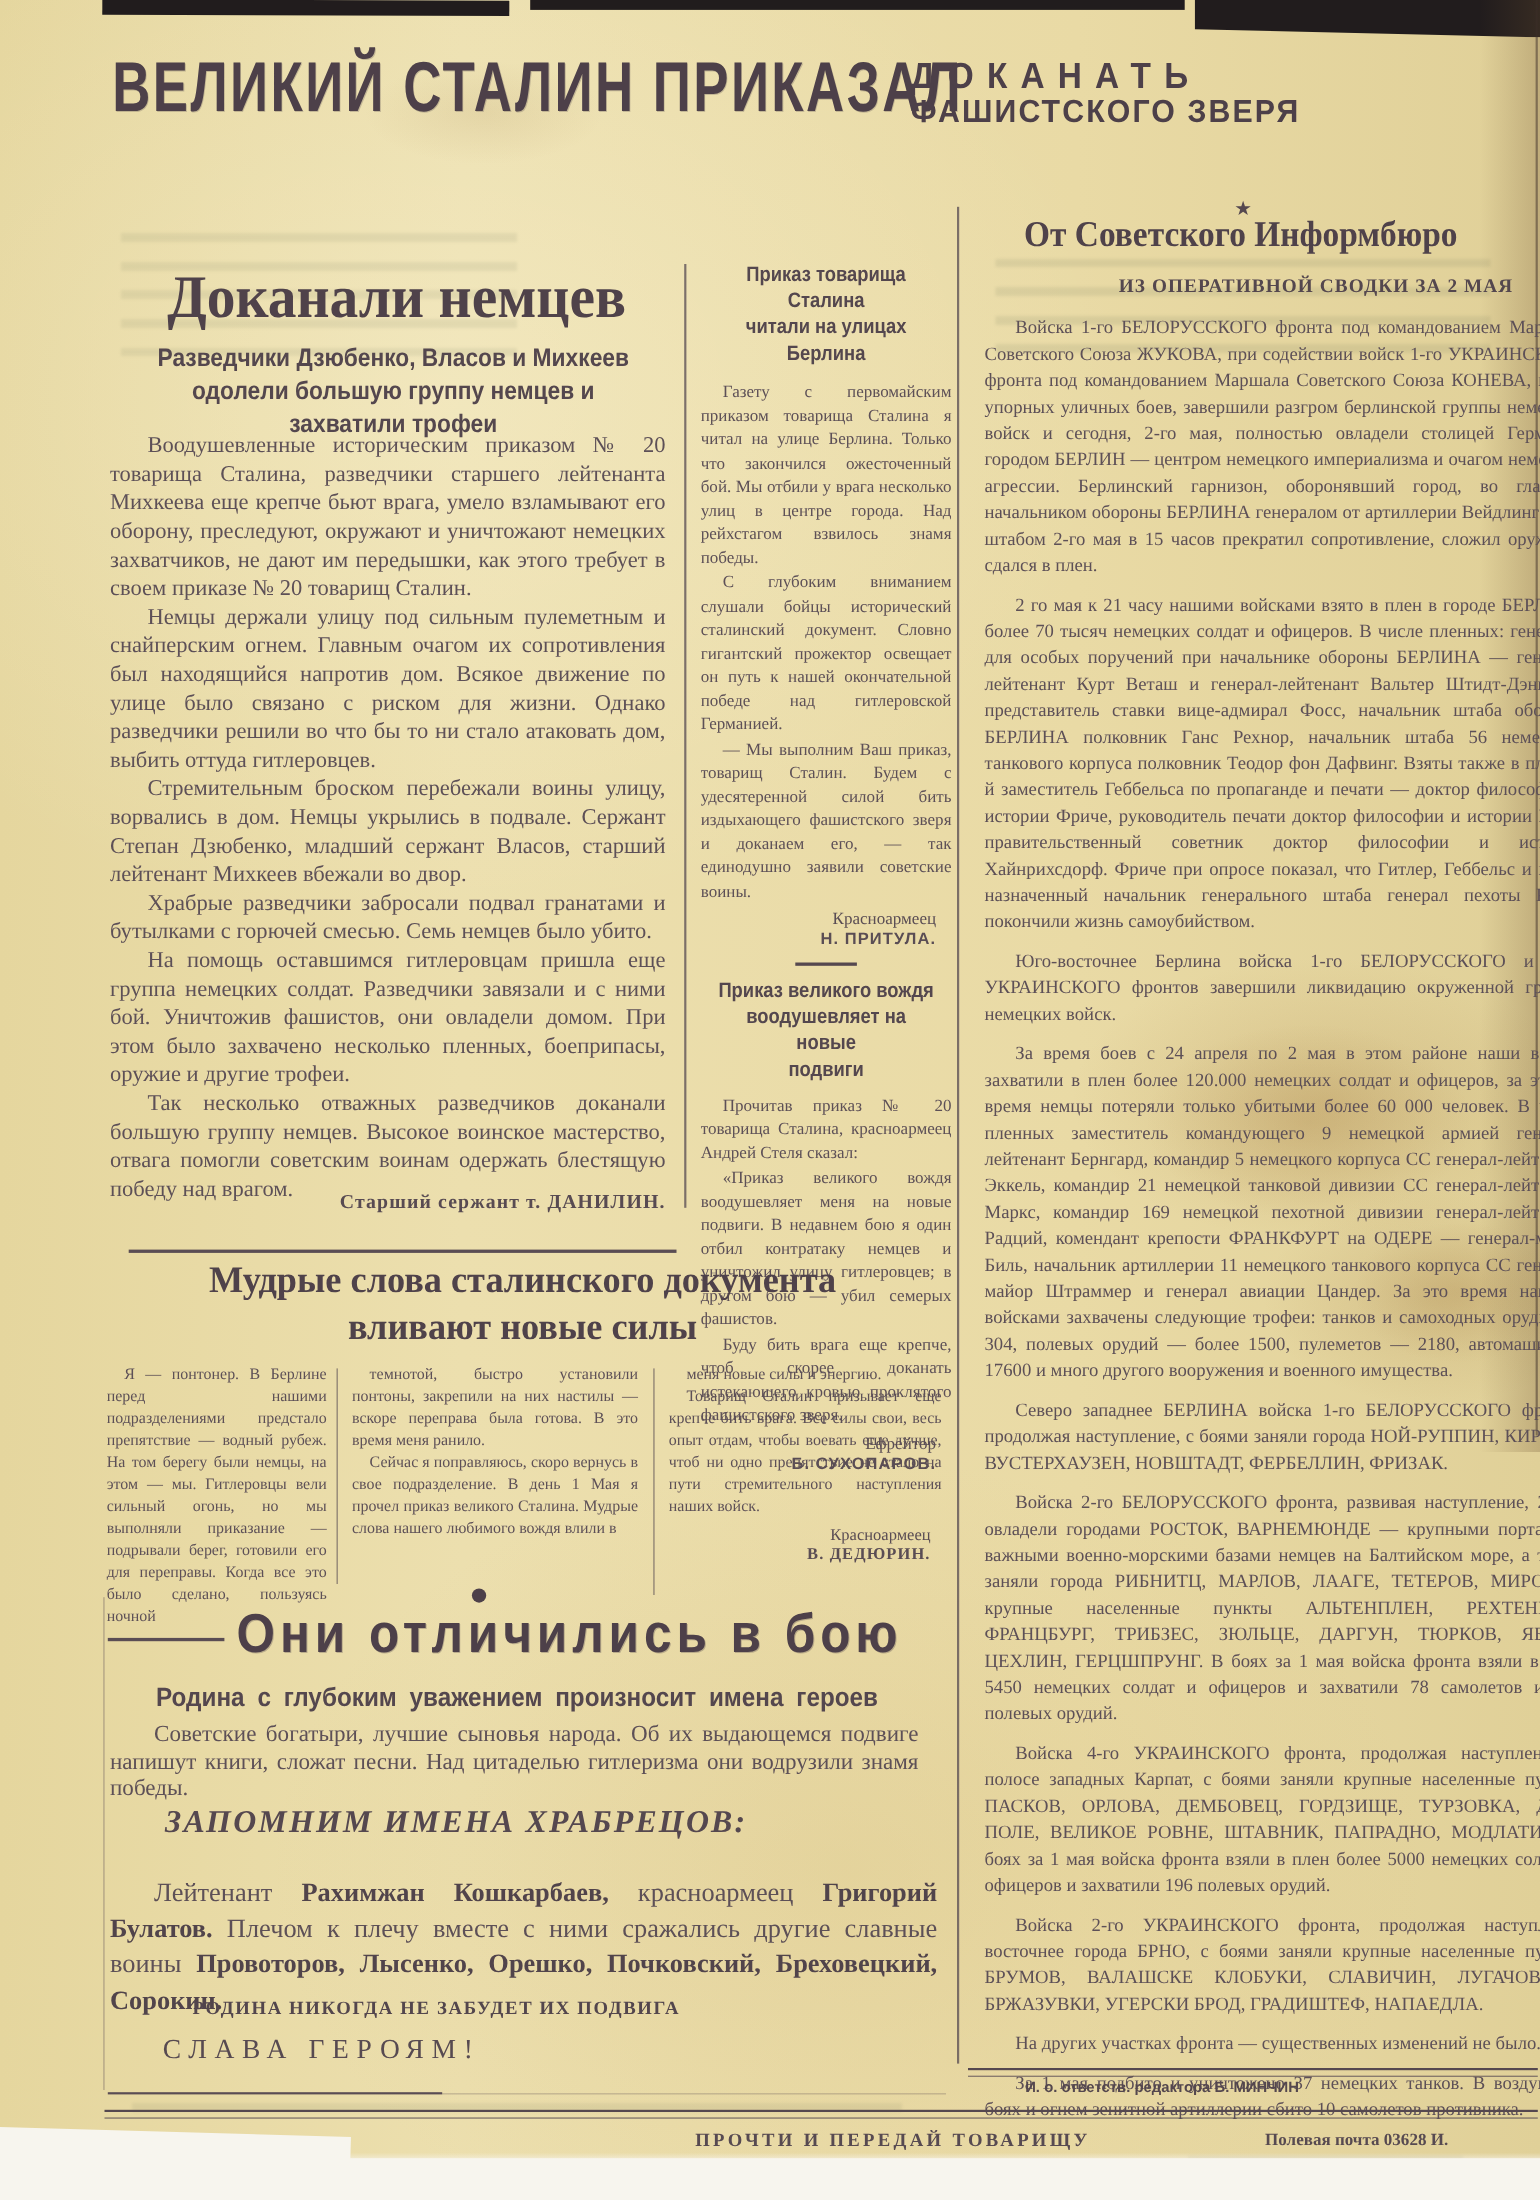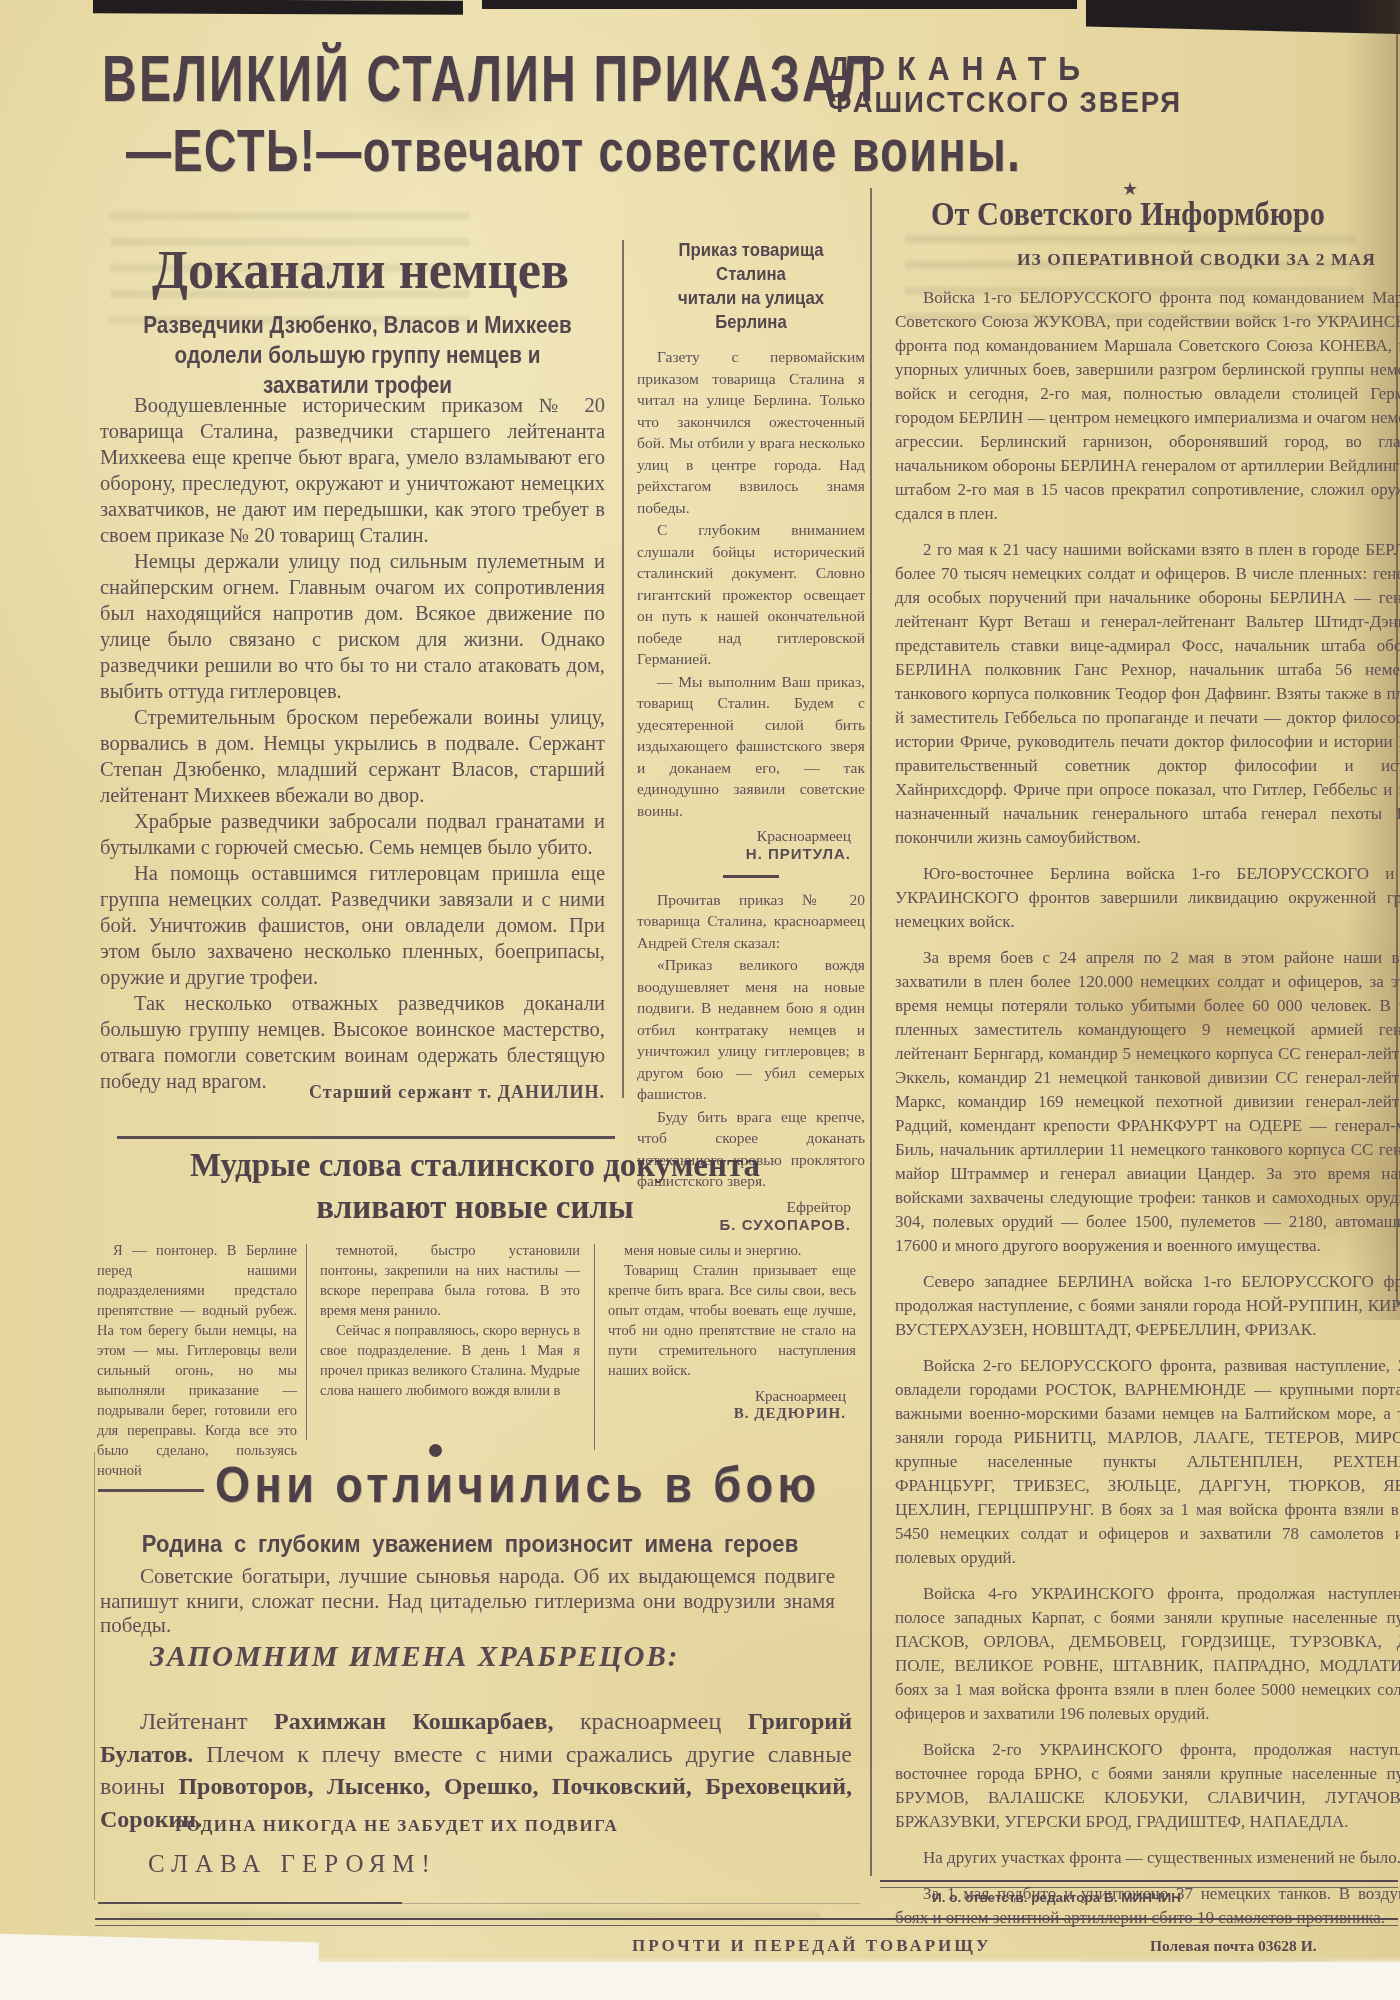--- a/index.html
+++ b/index.html
@@ -92,23 +92,20 @@
 
   <div class="abs nowrap" style="left:102px;top:42px;">
     <span class="hl-main shrinkx" style="transform:scaleX(.75);">ВЕЛИКИЙ СТАЛИН ПРИКАЗАЛ</span>
   </div>
   <div class="abs nowrap" style="left:828px;top:50px;">
     <span class="hl-right1 shrinkx" style="transform:scaleX(.92);">ДОКАНАТЬ</span>
   </div>
   <div class="abs nowrap" style="left:828px;top:86px;">
     <span class="hl-right2 shrinkx" style="transform:scaleX(.95);">ФАШИСТСКОГО ЗВЕРЯ</span>
   </div>
-  <div class="abs nowrap" style="left:126px;top:116px;">
-    <span class="hl-sub shrinkx" style="transform:scaleX(.75);">—ЕСТЬ!—отвечают советские воины.</span>
-  </div>
 
   <div class="abs nowrap" style="left:152px;top:238px;">
     <span class="la-title shrinkx" style="transform:scaleX(.95);">Доканали немцев</span>
   </div>
   <div class="abs" style="left:100px;top:310px;width:515px;">
     <span class="la-sub ctr" style="transform:scaleX(.9);">Разведчики Дзюбенко, Власов и Михкеев</span>
     <span class="la-sub ctr" style="transform:scaleX(.9);">одолели большую группу немцев и захватили трофеи</span>
   </div>
   <div class="abs la-body" style="left:100px;top:392px;width:505px;">
     <p>Воодушевленные историческим приказом № 20 товарища Сталина, разведчики старшего лейтенанта Михкеева еще крепче бьют врага, умело взламывают его оборону, преследуют, окружают и уничтожают немецких захватчиков, не дают им передышки, как этого требует в своем приказе № 20 товарищ Сталин.</p>
@@ -130,20 +127,25 @@
     <div class="mid-body" style="margin-top:12px;">
       <p>Газету с первомайским приказом товарища Сталина я читал на улице Берлина. Только что закончился ожесточенный бой. Мы отбили у врага несколько улиц в центре города. Над рейхстагом взвилось знамя победы.</p>
       <p>С глубоким вниманием слушали бойцы исторический сталинский документ. Словно гигантский прожектор освещает он путь к нашей окончательной победе над гитлеровской Германией.</p>
       <p>— Мы выполним Ваш приказ, товарищ Сталин. Будем с удесятеренной силой бить издыхающего фашистского зверя и доканаем его, — так единодушно заявили советские воины.</p>
     </div>
     <div class="mid-sig">
       <span class="r">Красноармеец</span>
       <span class="n">Н. ПРИТУЛА.</span>
     </div>
     <div class="mid-dash"></div>
+    <div class="mid-title">
+      <span class="ctr" style="transform:scaleX(.88);">Приказ великого вождя</span>
+      <span class="ctr" style="transform:scaleX(.88);">воодушевляет на новые</span>
+      <span class="ctr" style="transform:scaleX(.88);">подвиги</span>
+    </div>
     <div class="mid-body" style="margin-top:10px;">
       <p>Прочитав приказ № 20 товарища Сталина, красноармеец Андрей Стеля сказал:</p>
       <p>«Приказ великого вождя воодушевляет меня на новые подвиги. В недавнем бою я один отбил контратаку немцев и уничтожил улицу гитлеровцев; в другом бою — убил семерых фашистов.</p>
       <p>Буду бить врага еще крепче, чтоб скорее доканать истекающего кровью проклятого фашистского зверя.</p>
     </div>
     <div class="mid-sig">
       <span class="r">Ефрейтор</span>
       <span class="n">Б. СУХОПАРОВ.</span>
     </div>
   </div>

